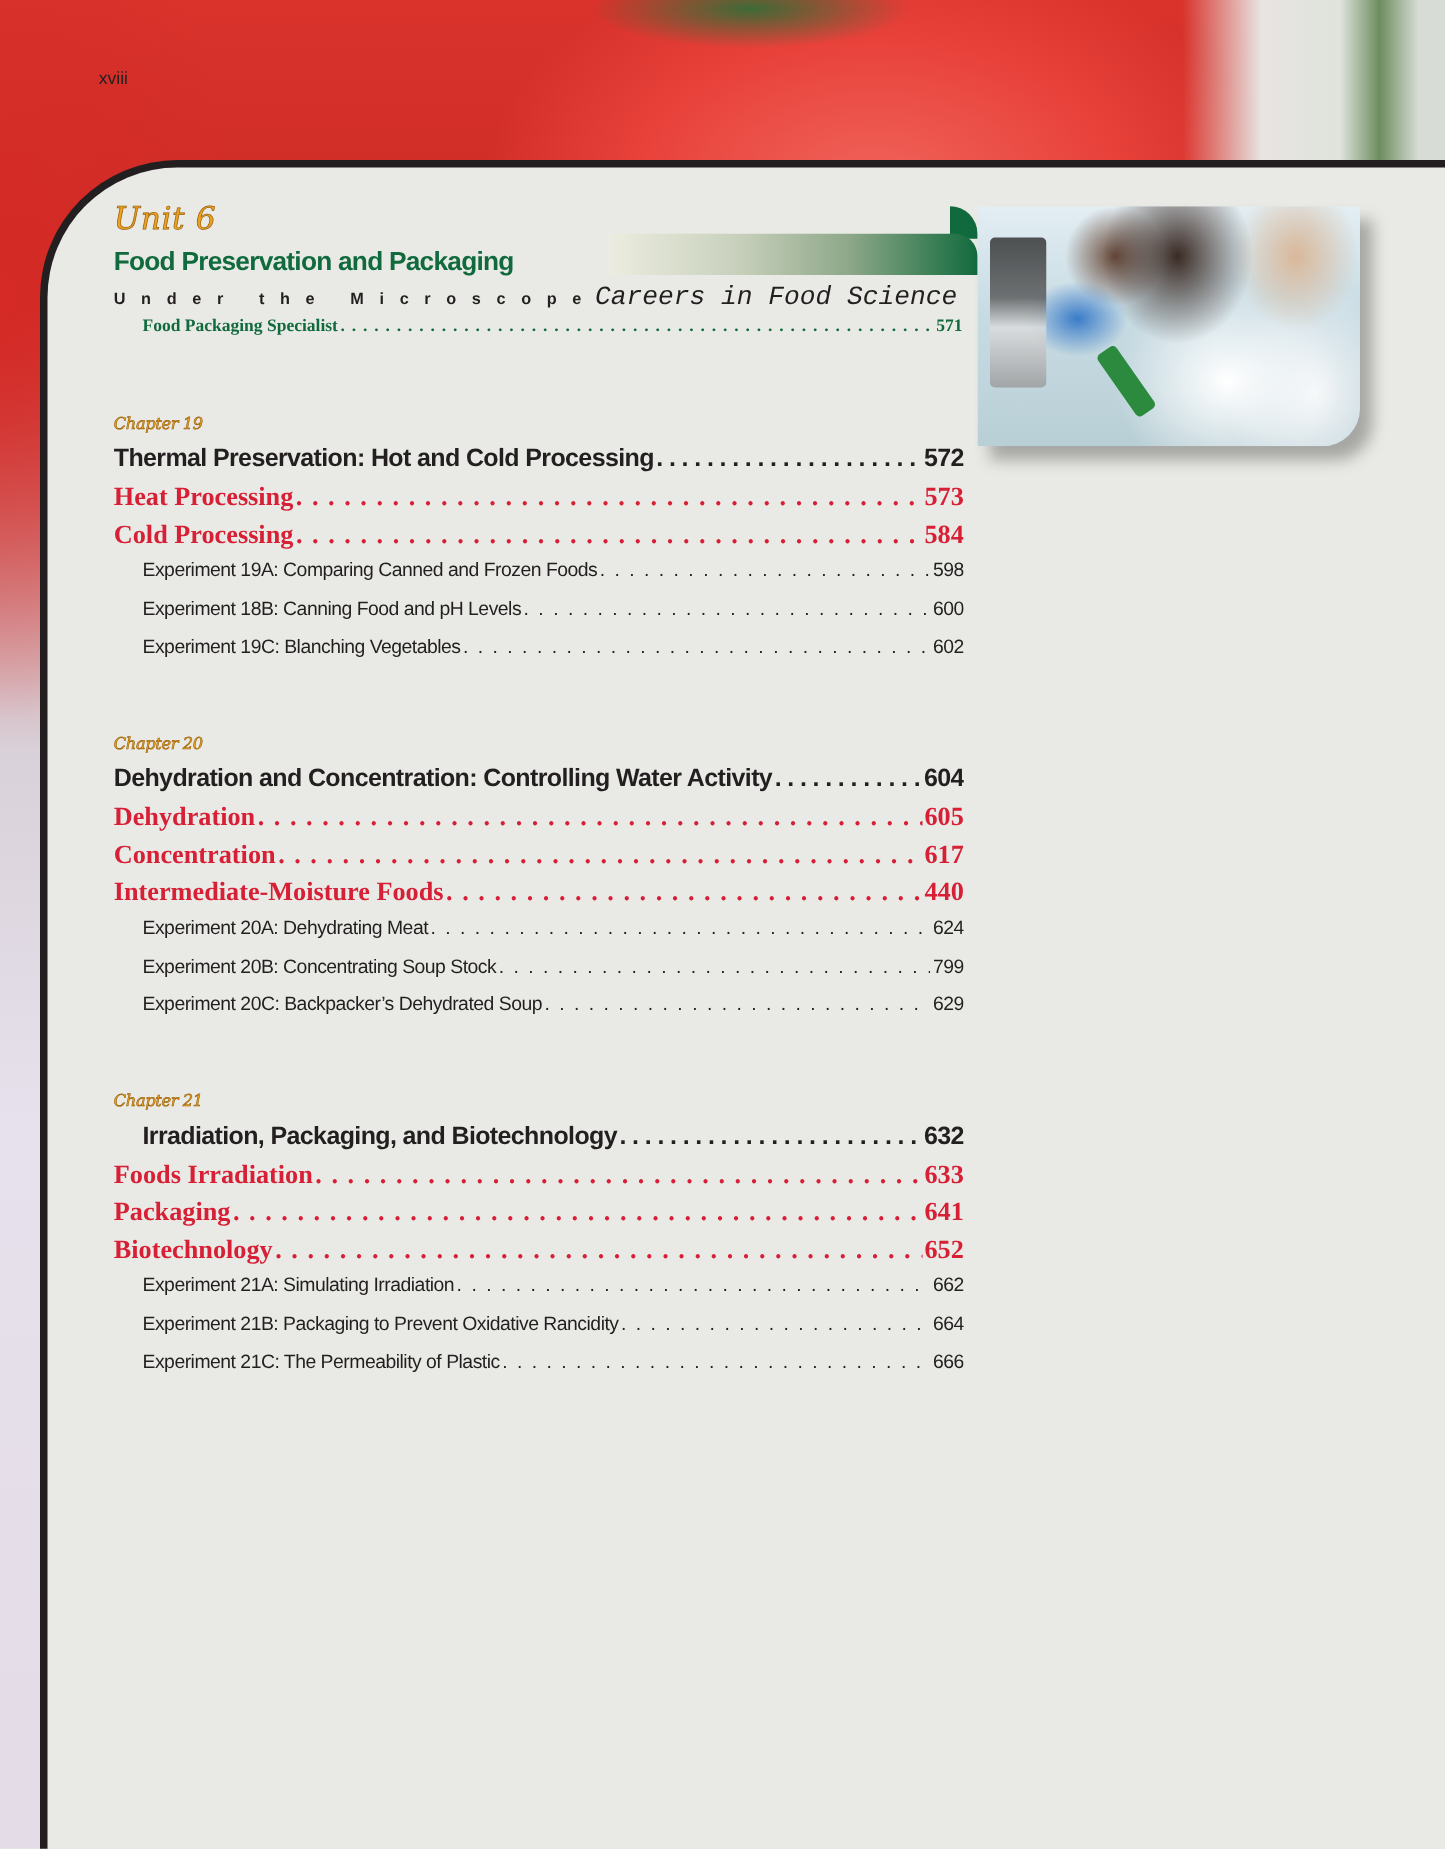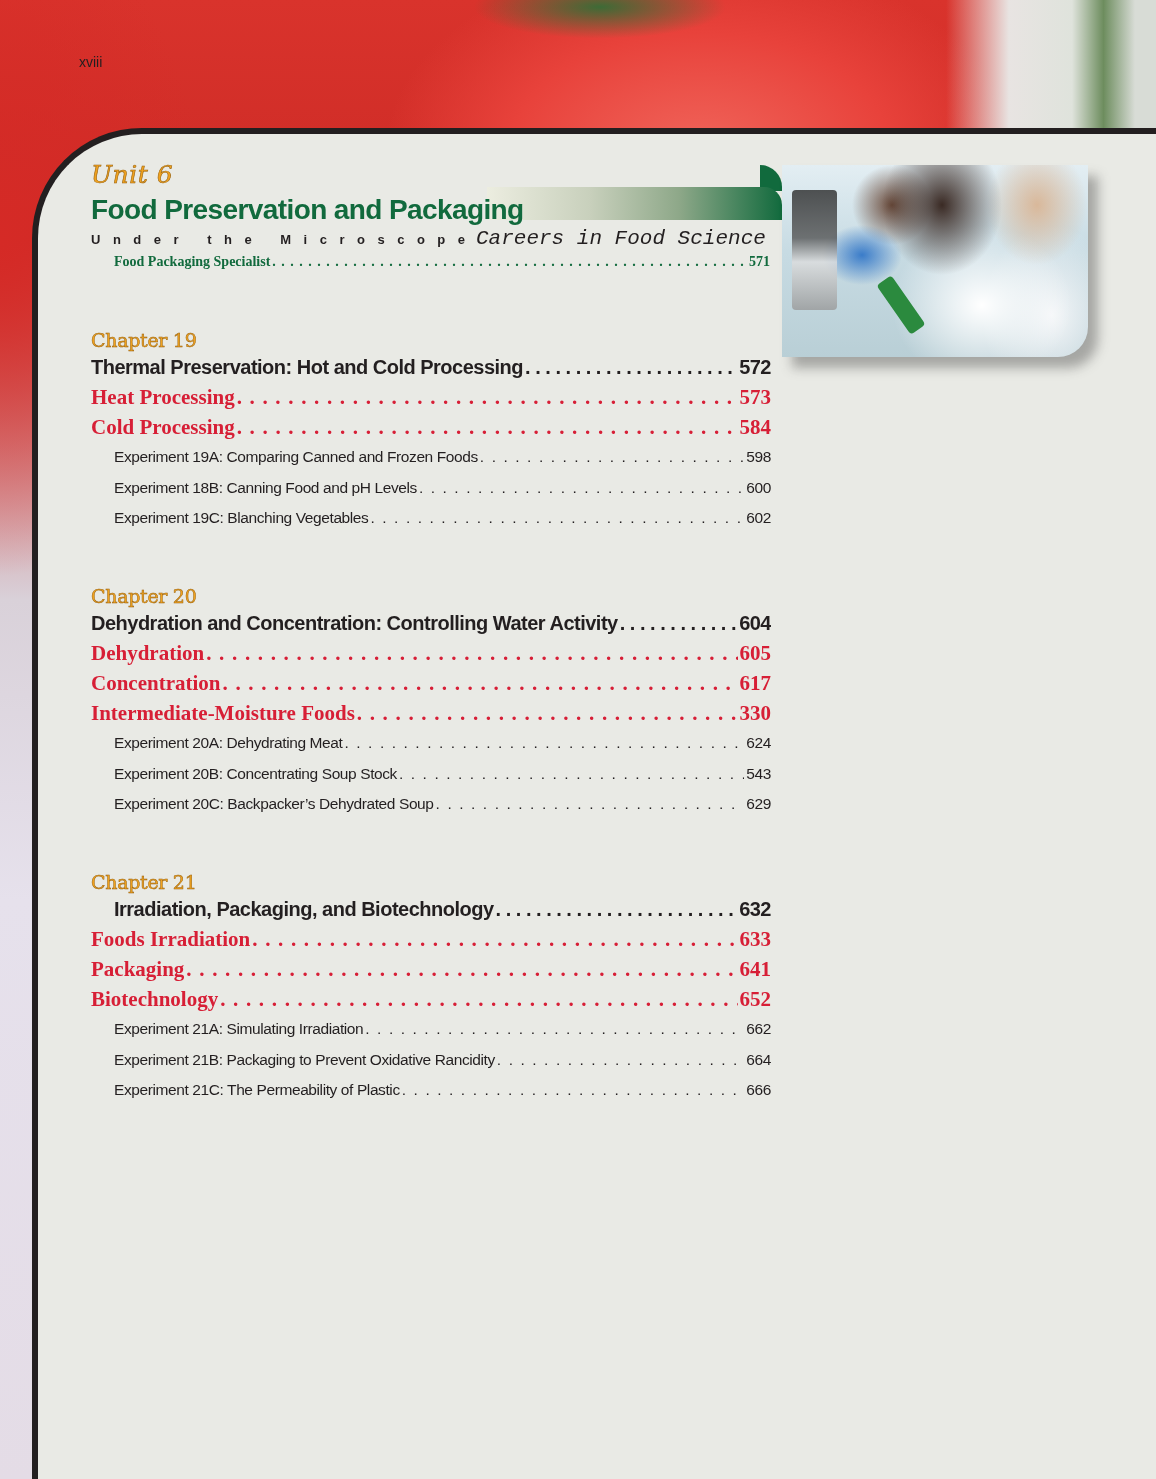--- a/index.html
+++ b/index.html
@@ -41,21 +41,21 @@
   .green-bar {
     position:absolute; left:487px; top:187px; width:295px; height:33px;
     background:linear-gradient(90deg, #ecede0 0%, #c8d0bc 35%, #8ea889 65%, #116a3d 100%);
     border-top-right-radius:18px;
   }
   .green-bar-tab {
     position:absolute; left:760px; top:165px; width:22px; height:26px;
     background:#116a3d; border-top-right-radius:22px;
   }
   .unit-title {
-    position:absolute; left:91px; top:194px; font-size:28px; font-weight:bold;
+    position:absolute; left:91px; top:194px; font-size:21px; font-weight:bold;
     color:#116a3d; letter-spacing:-0.6px; line-height:32px;
   }
   .microscope-row {
     position:absolute; left:91px; top:227px; height:26px; white-space:nowrap;
   }
   .microscope-label {
     font-size:13px; font-weight:bold; color:#231f20; letter-spacing:12.5px;
   }
   .career-label {
     font-family:Liberation Mono, monospace; font-style:italic; font-size:21px;
@@ -72,21 +72,21 @@
     content:". . . . . . . . . . . . . . . . . . . . . . . . . . . . . . . . . . . . . . . . . . . . . . . . . . . . . . . . . . . . . . . . . . . . . . . . . . . . . . . . . . . . . . . . . . . . . . . . . . . . . . . .";
   }
   .toc-line .p { flex:0 0 auto; }
   .career-entry {
     position:absolute; left:114px; width:656px; top:254px;
     font-family:"Liberation Serif", serif; font-weight:bold; font-size:14px;
     color:#116a3d; height:30px;
   }
   .career-entry .dots { letter-spacing:1px; }
   .chapter-label {
-    font-family:"DejaVu Serif", serif; font-size:19px;
+    font-family:"DejaVu Serif", serif; font-style:italic; font-size:13px;
     color:#f0a21f; -webkit-text-stroke:0.5px #9a6410; line-height:24px; height:24px;
     letter-spacing:-0.3px;
   }
   .chapter-title {
     font-size:20px; font-weight:bold; color:#231f20; letter-spacing:-0.5px;
     height:30px; line-height:30px;
   }
   .chapter-title.indent { padding-left:23px; }
   .section {
     font-family:"Liberation Serif", serif; font-weight:bold; font-size:21px;
@@ -206,31 +206,31 @@
     <span class="p">605</span>
   </div>
   <div class="section toc-line">
     <span class="t">Concentration</span>
     <span class="dots"></span>
     <span class="p">617</span>
   </div>
   <div class="section toc-line">
     <span class="t">Intermediate-Moisture Foods</span>
     <span class="dots"></span>
-    <span class="p">330</span>
+    <span class="p">440</span>
   </div>
   <div class="experiment toc-line">
     <span class="t">Experiment 20A: Dehydrating Meat</span>
     <span class="dots"></span>
     <span class="p">624</span>
   </div>
   <div class="experiment toc-line">
     <span class="t">Experiment 20B: Concentrating Soup Stock</span>
     <span class="dots"></span>
-    <span class="p">543</span>
+    <span class="p">799</span>
   </div>
   <div class="experiment toc-line">
     <span class="t">Experiment 20C: Backpacker’s Dehydrated Soup</span>
     <span class="dots"></span>
     <span class="p">629</span>
   </div>
 </div>
 
 <div class="chapter-block" style="top:870px;">
   <div class="chapter-label">Chapter 21</div>

